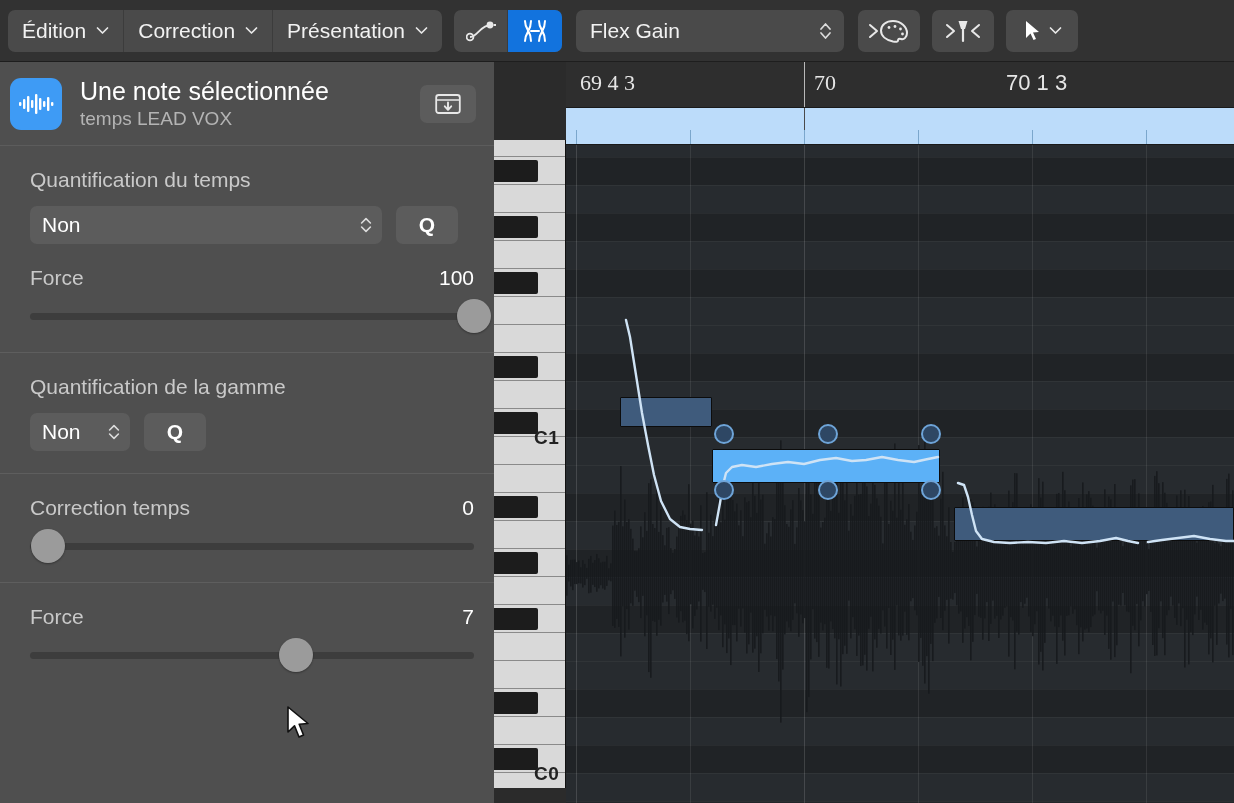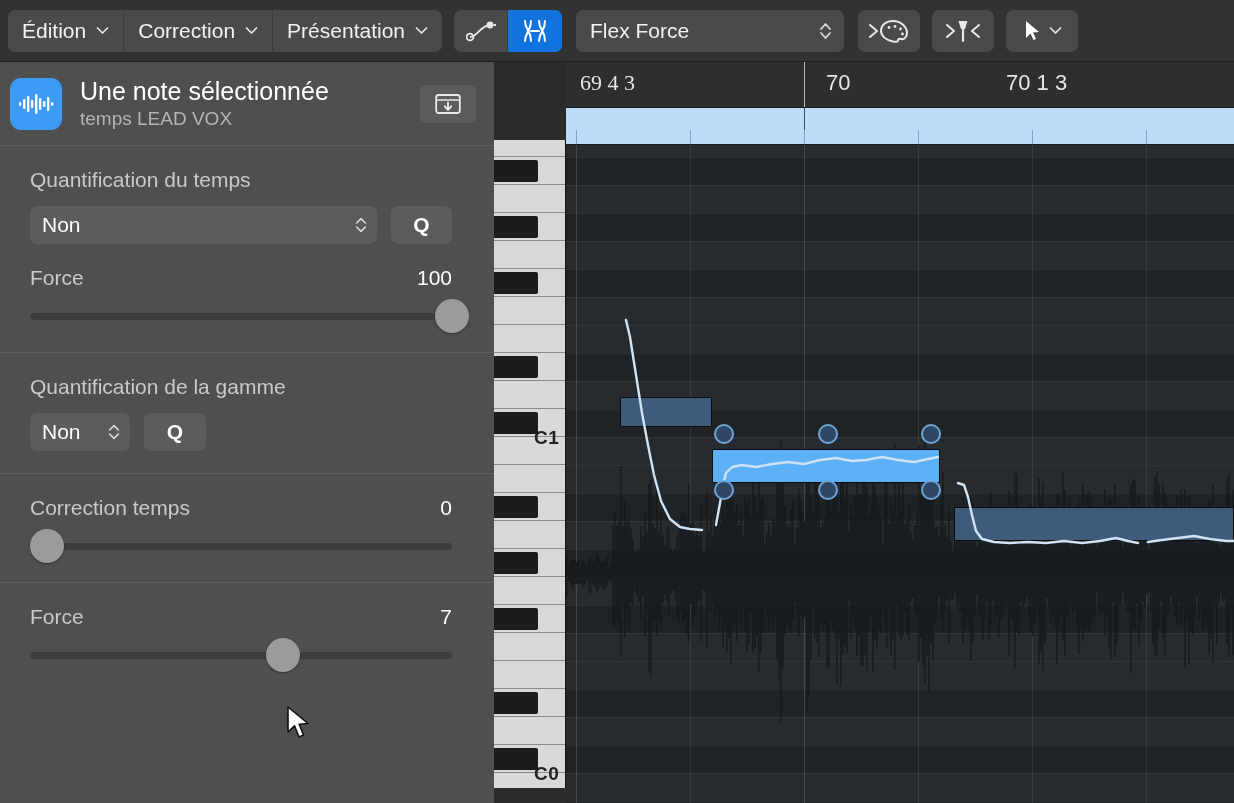--- a/index.html
+++ b/index.html
@@ -169,21 +169,21 @@
     width: 56px; height: 38px;
     background: #5c5c5c;
     border-radius: 7px;
     display: flex;
     align-items: center;
     justify-content: center;
     cursor: default;
   }
 
   .section {
-    padding: 22px 42px 22px 30px;
+    padding: 22px 20px 22px 30px;
     border-bottom: 1px solid #5e5e5e;
   }
   .sec-label {
     color: #c9c9c9;
     font-size: 21px;
     margin-bottom: 14px;
   }
   .row { display: flex; align-items: center; gap: 14px; }
 
   .select-box {
@@ -431,21 +431,21 @@
       <div class="seg-btn active">
         <svg width="28" height="26" viewBox="0 0 28 26">
           <path d="M4 3 C 4 12, 10 12, 10 23 M4 23 C 4 14, 10 14, 10 3" fill="none" stroke="#ffffff" stroke-width="2" stroke-linecap="round"></path>
           <path d="M18 3 C 18 12, 24 12, 24 23 M18 23 C 18 14, 24 14, 24 3" fill="none" stroke="#ffffff" stroke-width="2" stroke-linecap="round"></path>
           <path d="M10 13 L18 13" stroke="#ffffff" stroke-width="2" stroke-linecap="round"></path>
         </svg>
       </div>
     </div>
 
     <div class="popup-select">
-      <span>Flex Force</span>
+      <span>Flex Gain</span>
       <svg class="updown" viewBox="0 0 13 20">
         <path d="M2 8 L6.5 3 L11 8" fill="none" stroke="#dcdcdc" stroke-width="1.7" stroke-linecap="round" stroke-linejoin="round"></path>
         <path d="M2 12 L6.5 17 L11 12" fill="none" stroke="#dcdcdc" stroke-width="1.7" stroke-linecap="round" stroke-linejoin="round"></path>
       </svg>
     </div>
 
     <div class="icon-btn">
       <svg width="42" height="26" viewBox="0 0 42 26">
         <path d="M2 7 L9 13 L2 19" fill="none" stroke="#e8e8e8" stroke-width="2" stroke-linecap="round" stroke-linejoin="round"></path>
         <path d="M25 3 C 33 3, 39 9, 39 15 C 39 19, 36 22, 33 21 C 31 20.5, 30 21, 30 22.5 C 30 24, 28 24, 25 23.5 C 18 22, 13 18, 13 12.5 C 13 7, 18 3, 25 3 Z" fill="none" stroke="#e8e8e8" stroke-width="2" stroke-linejoin="round"></path>
@@ -566,21 +566,21 @@
         <div class="track"></div>
         <div class="knob" id="knob-gain" style="left: 60%;"></div>
       </div>
     </div>
 
   </div>
 
   <div class="ruler">
     <div class="rmark" style="left:238px;"></div>
     <div class="rtext" style="left:14px;font-family:Liberation Serif, serif;">69 4 3</div>
-    <div class="rtext" style="left:260px;">70</div>
+    <div class="rtext" style="left:248px;font-family:Liberation Serif, serif;">70</div>
     <div class="rtext" style="left:440px;">70 1 3</div>
   </div>
 
   <div class="cycle">
     <div class="bar" style="left:238px;"></div>
     <div class="tick" style="left:10px;"></div>
     <div class="tick" style="left:124px;"></div>
     <div class="tick" style="left:238px;"></div>
     <div class="tick" style="left:352px;"></div>
     <div class="tick" style="left:466px;"></div>

